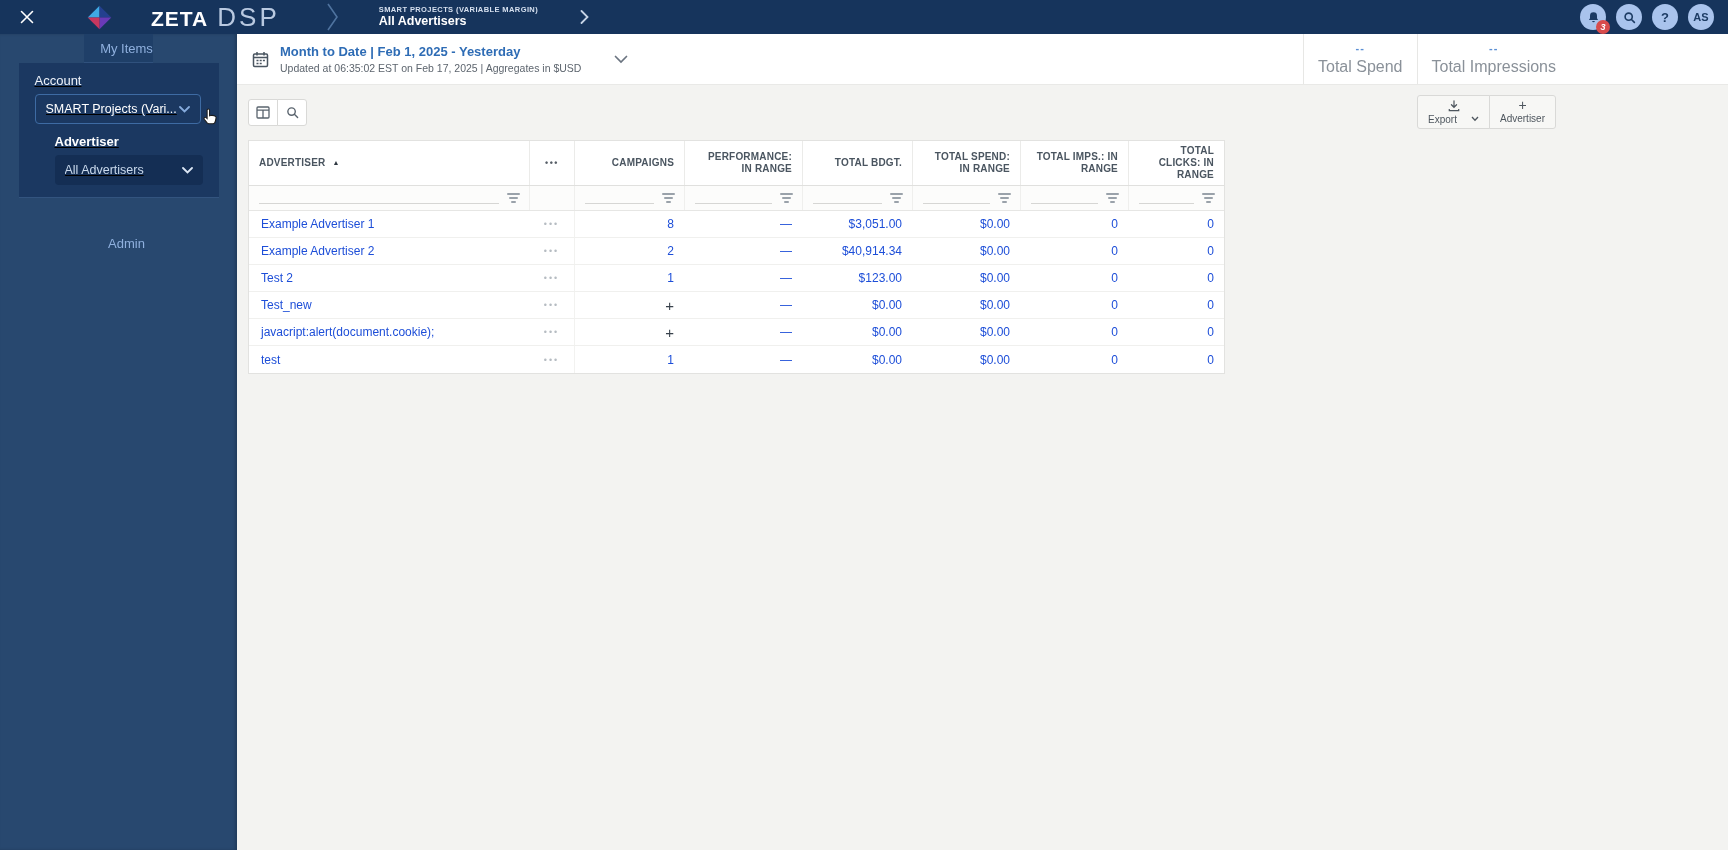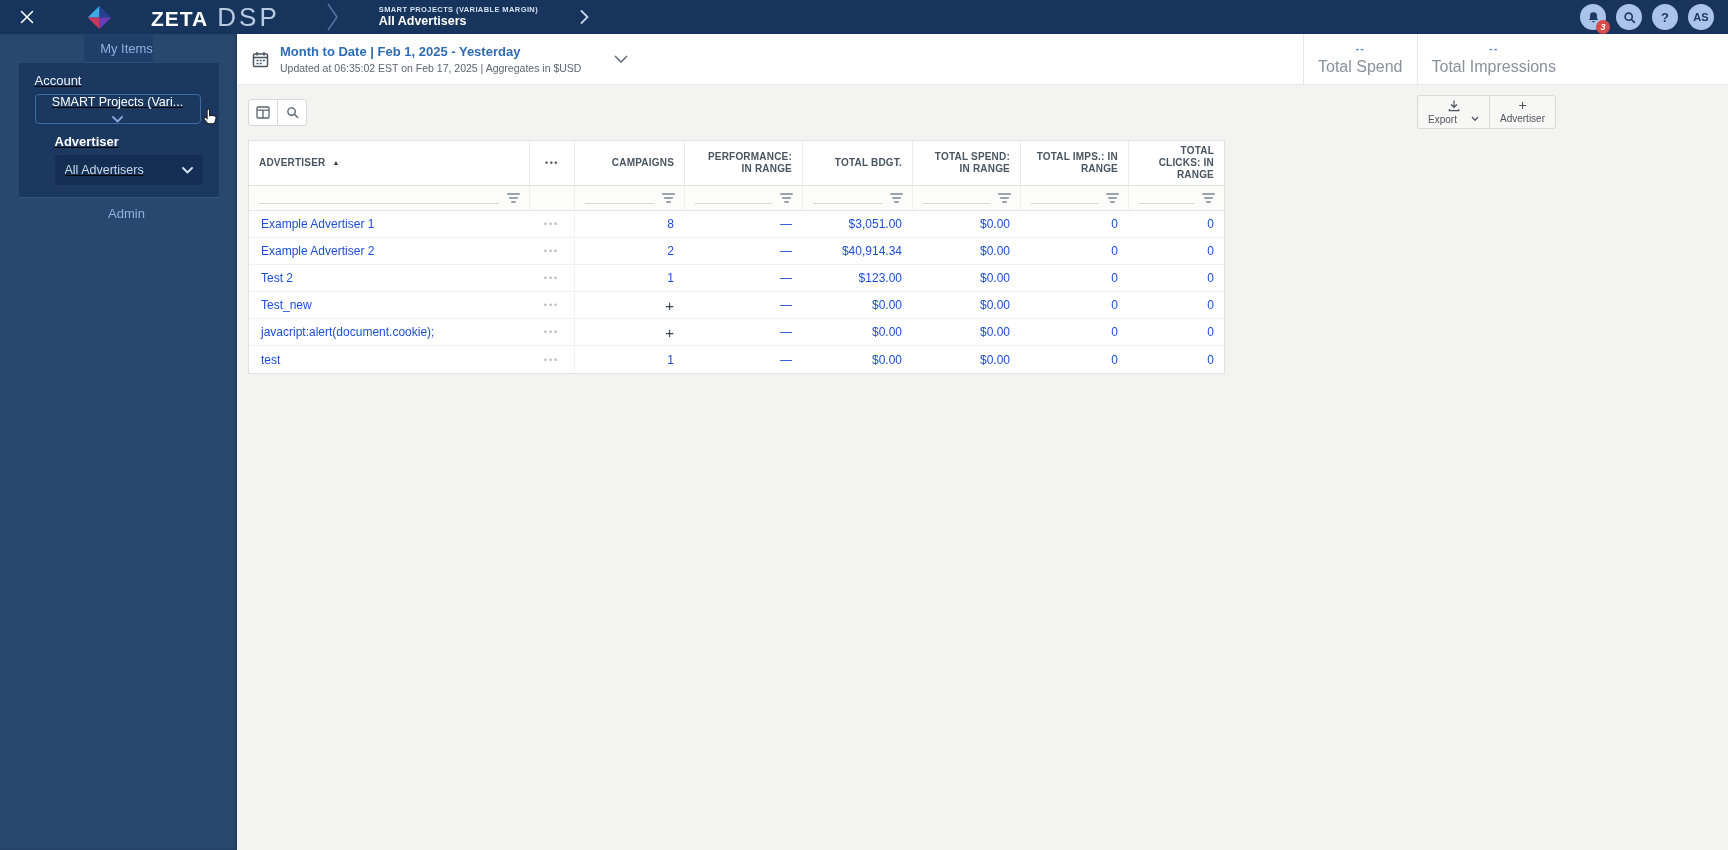--- a/index.html
+++ b/index.html
@@ -48,23 +48,23 @@
   .row-myitems{ height:29px; color:#8fb0de; background:#1f3f68; border-bottom:1px solid #30517d; }
   .row-advertisers{ height:30px; color:#fff; background:#26466f; border-bottom:1px solid #30517d; }
   .account-panel{ background:#1b3861; padding:10px 16px 12px; border-bottom:1px solid #33547f;text-decoration:underline; }
   .panel-label{ font-size:13px; color:#eef3fa; margin-bottom:6px; display:block; }
   .panel-label--bold{ font-weight:700; color:#fff; margin:10px 0 6px 20px; }
   .select{
     display:flex; align-items:center; justify-content:space-between;
     height:30px; padding:0 10px; border-radius:4px; cursor:pointer; font-size:12.5px;
   }
   .select-value{ white-space:nowrap; overflow:hidden; text-overflow:ellipsis; }
-  .select--outlined{ width:166px; border:1px solid #3e6ba3; color:#fff; background:transparent;flex-direction:column; }
+  .select--outlined{ width:166px; border:1px solid #3e6ba3; color:#fff; background:transparent; }
   .select--filled{ width:148px; margin-left:20px; background:#142e54; color:#c9d9ec; }
-  .row-admin{ height:30px; color:#8fb0de; }
+  .row-admin{ height:30px; color:#8fb0de;margin-top:30px; }
   .side-fill{ flex:1; }
   
   .main{ position:absolute; top:34px; left:237px; right:0; bottom:0; background:#f3f3f1; }
   .date-header{
     background:#fff; height:51px; display:flex; align-items:center; justify-content:space-between;
     padding-left:15px; border-bottom:1px solid #e9e9e7;
   }
   .dh-left{ display:flex; align-items:center; gap:11px; cursor:pointer; }
   .dh-text{ display:flex; flex-direction:column; }
   .dh-title{ font-size:13px; font-weight:700; color:#2e6cb5; }

